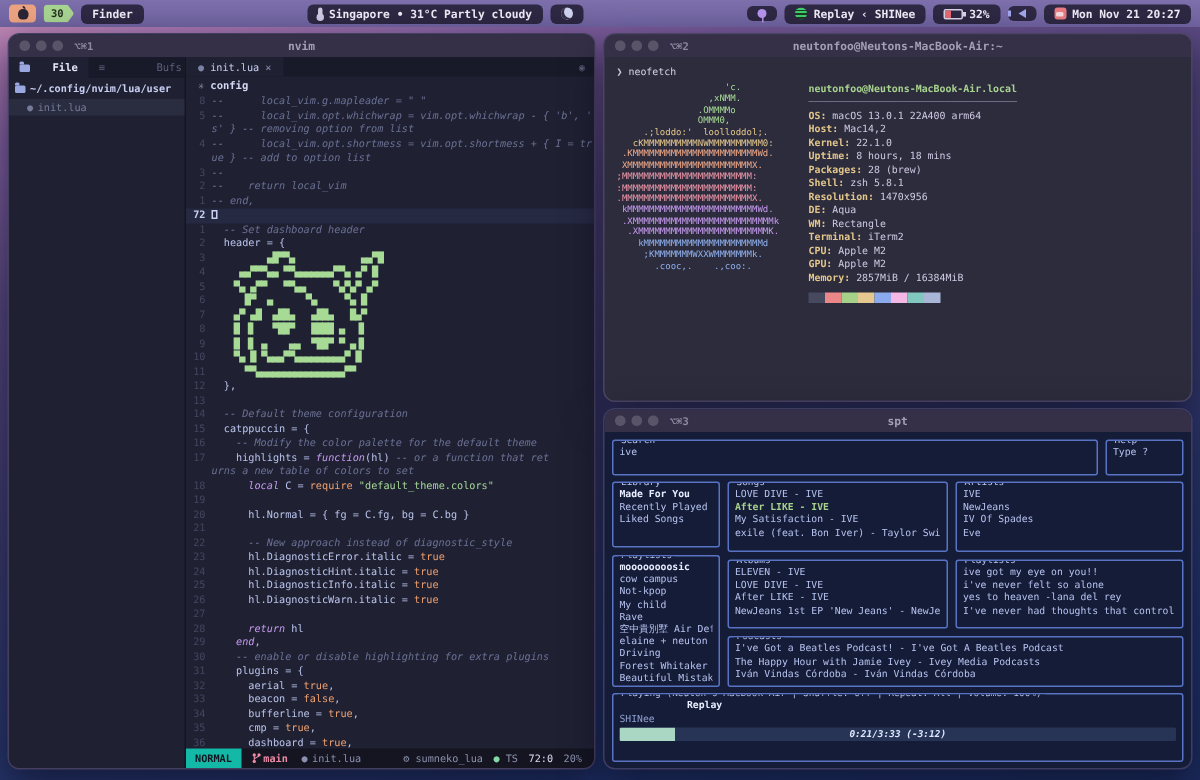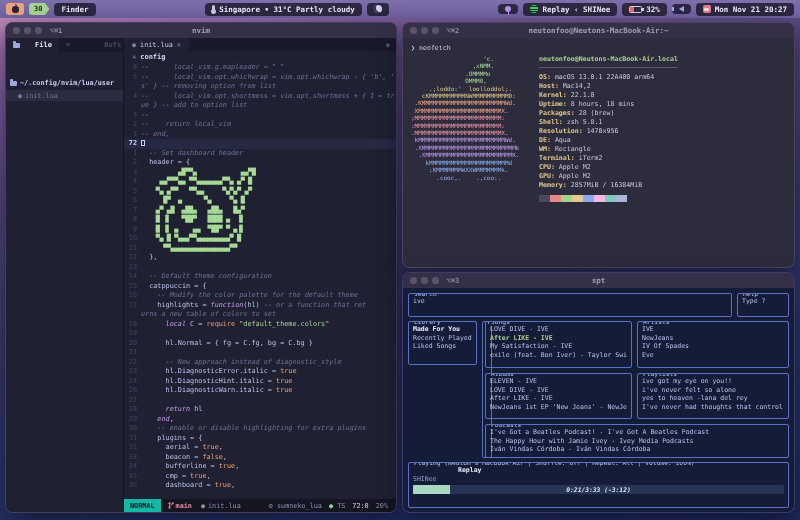--- a/index.html
+++ b/index.html
@@ -55,21 +55,21 @@
   
   #win-nvim { left:5px; top:22px; width:392px; height:491px; background:#1f2133; display:flex; flex-direction:column; }
   .nvim-body { flex:1; display:flex; min-height:0; }
   .nv-side { width:118px; flex:none; border-right:1px solid #14151f; display:flex; flex-direction:column; background:#1f2133; }
   .nv-tabs { height:14px; background:#191a29; display:flex; align-items:center; font-size:7px; }
   .nv-tab { padding:0 7px; color:#5a5f7c; display:flex; align-items:center; gap:15px; height:100%; }
   .nv-tab.active { color:#e6eafb; font-weight:bold; background:#1f2133; }
   .folder-ic { width:7px; height:5px; background:#9aa7e0; border-radius:1px; position:relative; display:inline-block; }
   .folder-ic::before { content:""; position:absolute; top:-1.5px; left:0; width:3px; height:1.5px; background:#9aa7e0; border-radius:1px 1px 0 0; }
   .nv-path { padding:3px 4px 2px; font-size:6.8px; font-weight:bold; color:#c6cdef;
-    display:flex; align-items:center; gap:3px; white-space:nowrap;margin-top:24px; }
+    display:flex; align-items:center; gap:3px; white-space:nowrap; }
   .nv-file-row { margin:1px 0; background:#2a2c40; color:#747a98; font-size:6.8px;
     padding:1.5px 4px 1.5px 12px; display:flex; gap:3px; align-items:center; }
   .nv-main { flex:1; display:flex; flex-direction:column; min-width:0; }
   .ed-tabbar { height:13px; background:#191a29; display:flex; align-items:center; font-size:6.8px; flex:none; }
   .ed-tab { background:#1f2133; height:100%; display:flex; align-items:center; gap:4px;
     padding:0 8px; color:#c6cdef; }
   .ed-tab .fdot { color:#7b82a3; }
   .ed-tab .close { color:#8a90ad; }
   .ed-tabbar .tab-right { margin-left:auto; padding-right:6px; color:#565a75; font-size:7px; }
   .breadcrumb { height:11px; display:flex; align-items:center; gap:4px; padding-left:8px;
@@ -117,21 +117,21 @@
     font-size:6.5px; color:#b6c3ef; min-height:0; }
   .panel { border:1px solid #5873c4; border-radius:2px; position:relative; padding:3px 4px 1px; overflow:hidden; }
   .ptitle { position:absolute; top:-4px; left:3px; background:#151c38; padding:0 2px; font-size:6.3px; color:#b9c6f2; line-height:8px; }
   .li { line-height:8.6px; white-space:pre; overflow:hidden; }
   .li.bold { font-weight:bold; color:#e8edff; }
   .li.sel { font-weight:bold; color:#a6d189; }
   .row-top { display:flex; gap:5px; height:24px; flex:none; }
   #p-search { flex:1; }
   #p-help { width:52px; flex:none; }
   .spt-main { flex:1; display:flex; gap:5px; min-height:0; }
-  .col1 { width:72px; flex:none; display:flex; flex-direction:row; gap:5px; }
+  .col1 { width:72px; flex:none; display:flex; flex-direction:column; gap:5px; }
   #p-library { height:44px; flex:none; }
   #p-playlists-left { flex:1; }
   #p-playlists-left .li { line-height:8.2px; }
   .colR { flex:1; display:flex; flex-direction:column; gap:5px; min-width:0; }
   .spt-r { display:flex; gap:5px; flex:none; }
   .spt-r1 { height:47px; } .spt-r2 { height:46px; }
   #p-songs,#p-albums { flex:1; }
   #p-artists,#p-playlists-right { width:152px; flex:none; }
   #p-podcasts { flex:1; }
   #p-playing { height:46px; flex:none; }
@@ -360,20 +360,24 @@
                 <span class="ln">22</span>
                 <span class="ct"><span class="tk-c">      -- New approach instead of diagnostic_style</span></span>
               </div>
               <div class="cl">
                 <span class="ln">23</span>
                 <span class="ct"><span class="tk-p">      hl.DiagnosticError.italic = </span><span class="tk-b">true</span></span>
               </div>
               <div class="cl">
                 <span class="ln">24</span>
                 <span class="ct"><span class="tk-p">      hl.DiagnosticHint.italic = </span><span class="tk-b">true</span></span>
+              </div>
+              <div class="cl">
+                <span class="ln">25</span>
+                <span class="ct"><span class="tk-p">      hl.DiagnosticInfo.italic = </span><span class="tk-b">true</span></span>
               </div>
               <div class="cl">
                 <span class="ln">26</span>
                 <span class="ct"><span class="tk-p">      hl.DiagnosticWarn.italic = </span><span class="tk-b">true</span></span>
               </div>
               <div class="cl">
                 <span class="ln">27</span>
                 <span class="ct"></span>
               </div>
               <div class="cl">

